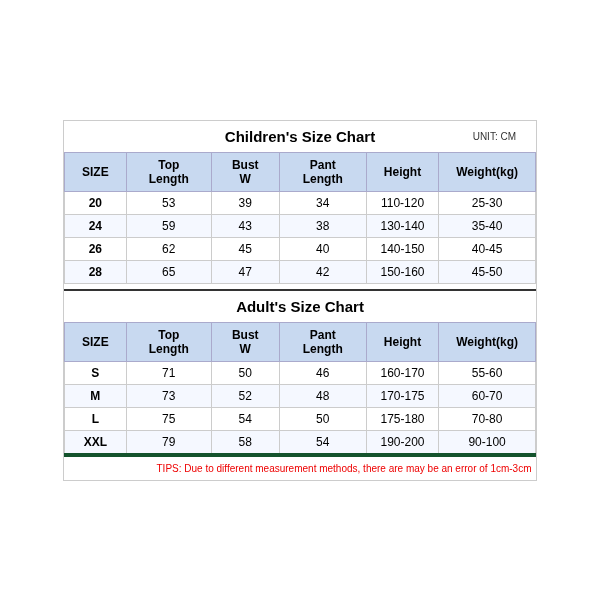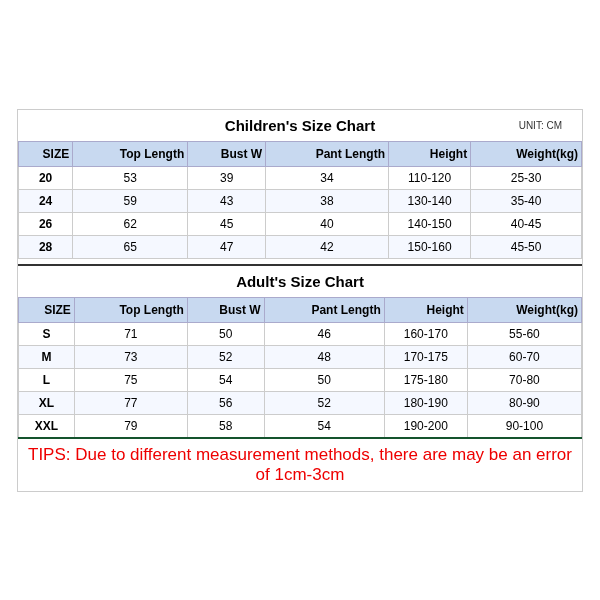--- a/index.html
+++ b/index.html
@@ -6,21 +6,21 @@
     body {
       width: 600px;
       height: 600px;
       background: #fff;
       font-family: Arial, sans-serif;
       display: flex;
       align-items: center;
       justify-content: center;
     }
     .container {
-      width: 566px;
+      width: 474px;
       border: 1px solid #ccc;
       background: #fff;
     }
     .section-title {
       text-align: center;
       font-weight: bold;
       font-size: 15px;
       padding: 7px 4px;
       background: #fff;
       position: relative;
@@ -35,41 +35,41 @@
       color: #333;
     }
     table {
       width: 100%;
       border-collapse: collapse;
     }
     th {
       background: #c8d9f0;
       font-size: 12px;
       font-weight: bold;
-      padding: 5px 3px;
-      text-align: right;
+      padding: 5px 17px;
+      text-align: center;
       border: 1px solid #aac;
     }
     td {
       font-size: 12px;
       padding: 4px 3px;
       text-align: center;
       border: 1px solid #ccc;
     }
     tr:nth-child(even) td { background: #f5f8ff; }
     tr:nth-child(odd) td { background: #fff; }
     .bold-td { font-weight: bold; }
     .tips-row td {
       color: #e00;
-      font-size: 17px;
-      text-align: center;
+      font-size: 10px;
+      text-align: right;
       padding: 6px 4px;
       background: #fff;
       border: none;
-      border-top: 2px solid #14532d;
+      border-top: 4px solid #14532d;
     }
   </style>
 </head>
 <body>
 
 <div class="container">
 
   <div class="section-title">
     <span>Children's Size Chart</span>
     <span class="unit-label">UNIT: CM</span>
@@ -154,28 +154,20 @@
         </tr>
         <tr>
           <td class="bold-td">L</td>
           <td>75</td>
           <td>54</td>
           <td>50</td>
           <td>175-180</td>
           <td>70-80</td>
         </tr>
         <tr>
-          <td class="bold-td">XL</td>
-          <td>77</td>
-          <td>56</td>
-          <td>52</td>
-          <td>180-190</td>
-          <td>80-90</td>
-        </tr>
-        <tr>
           <td class="bold-td">XXL</td>
           <td>79</td>
           <td>58</td>
           <td>54</td>
           <td>190-200</td>
           <td>90-100</td>
         </tr>
       </tbody>
     <tfoot>
       <tr class="tips-row">

